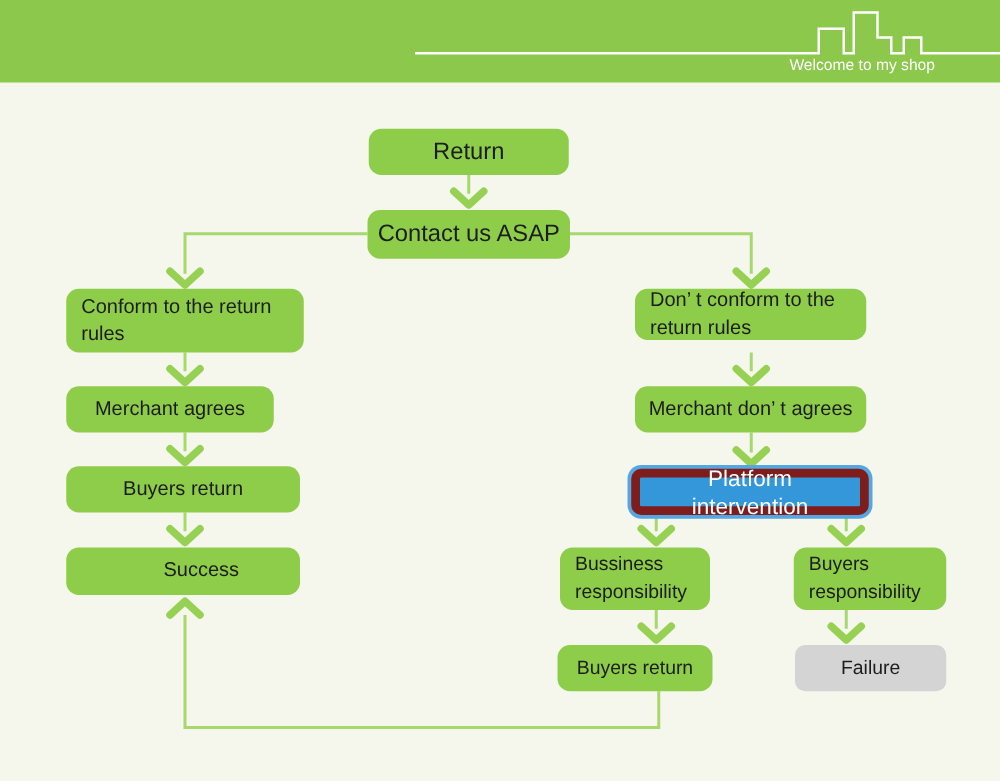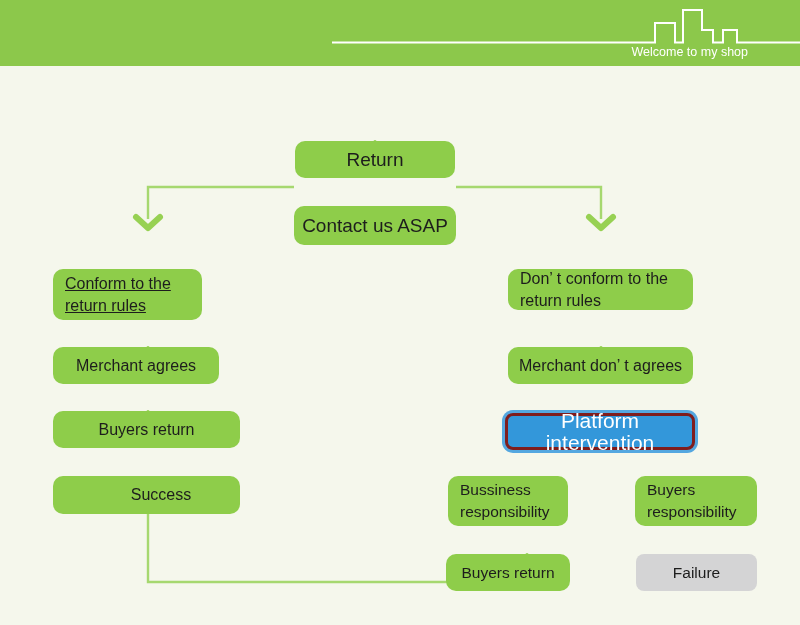--- a/index.html
+++ b/index.html
@@ -24,31 +24,31 @@
   #header svg{position:absolute;left:0;top:0;}
   #header .welcome{position:absolute;right:52px;top:45px;font-size:12.5px;color:#fff;white-space:nowrap;}
 
   
   #connectors{position:absolute;left:0;top:0;z-index:0;}
   #connectors .cline{stroke:var(--line-green);stroke-width:2.4;fill:none;}
   #connectors .chev{stroke:var(--arrow-green);stroke-width:6;fill:none;stroke-linecap:round;stroke-linejoin:round;}
 
   
   .node{position:absolute;z-index:1;display:flex;align-items:center;border-radius:10px;
-        background:var(--box-green);color:var(--text-dark);font-size:16px;line-height:22px;margin-top:38px;}
+        background:var(--box-green);color:var(--text-dark);font-size:16px;line-height:22px;}
   .node.center{justify-content:center;text-align:center;padding:0 6px;}
   .node.left{justify-content:flex-start;text-align:left;padding:0 12px;}
   .node.big{font-size:19px;}
-  .node.blue{background:var(--blue-fill);border:3px solid #7f1d1d;box-shadow:0 0 0 3px var(--blue-ring);
-             color:#fff;border-radius:8px;font-size:21px;}
+  .node.blue{background:var(--blue-fill);border:7px solid #7f1d1d;box-shadow:0 0 0 3px var(--blue-ring);
+             color:#fff;border-radius:8px;font-size:18px;}
   .node.gray{background:var(--gray-fill);border-radius:8px;}
 
   #n-return        {left:295px;top:103px;width:160px;height:37px;}
   #n-contact       {left:294px;top:168px;width:162px;height:39px;}
-  #n-conform       {left:53px; top:231px;width:149px;height:51px;text-decoration:underline;}
+  #n-conform       {left:53px; top:231px;width:190px;height:51px;}
   #n-magree        {left:53px; top:309px;width:166px;height:37px;}
   #n-breturnL      {left:53px; top:373px;width:187px;height:37px;}
   #n-success       {left:53px; top:438px;width:187px;height:38px;padding-left:35px;}
   #n-dontconform   {left:508px;top:231px;width:185px;height:41px;}
   #n-mdont         {left:508px;top:309px;width:185px;height:37px;}
   #n-platform      {left:505px;top:375px;width:190px;height:37px;}
   #n-bussiness     {left:448px;top:438px;width:120px;height:50px;font-size:15.5px;}
   #n-buyersresp    {left:635px;top:438px;width:122px;height:50px;font-size:15.5px;}
   #n-breturnR      {left:446px;top:516px;width:124px;height:37px;font-size:15.5px;}
   #n-failure       {left:636px;top:516px;width:121px;height:37px;font-size:15.5px;}

